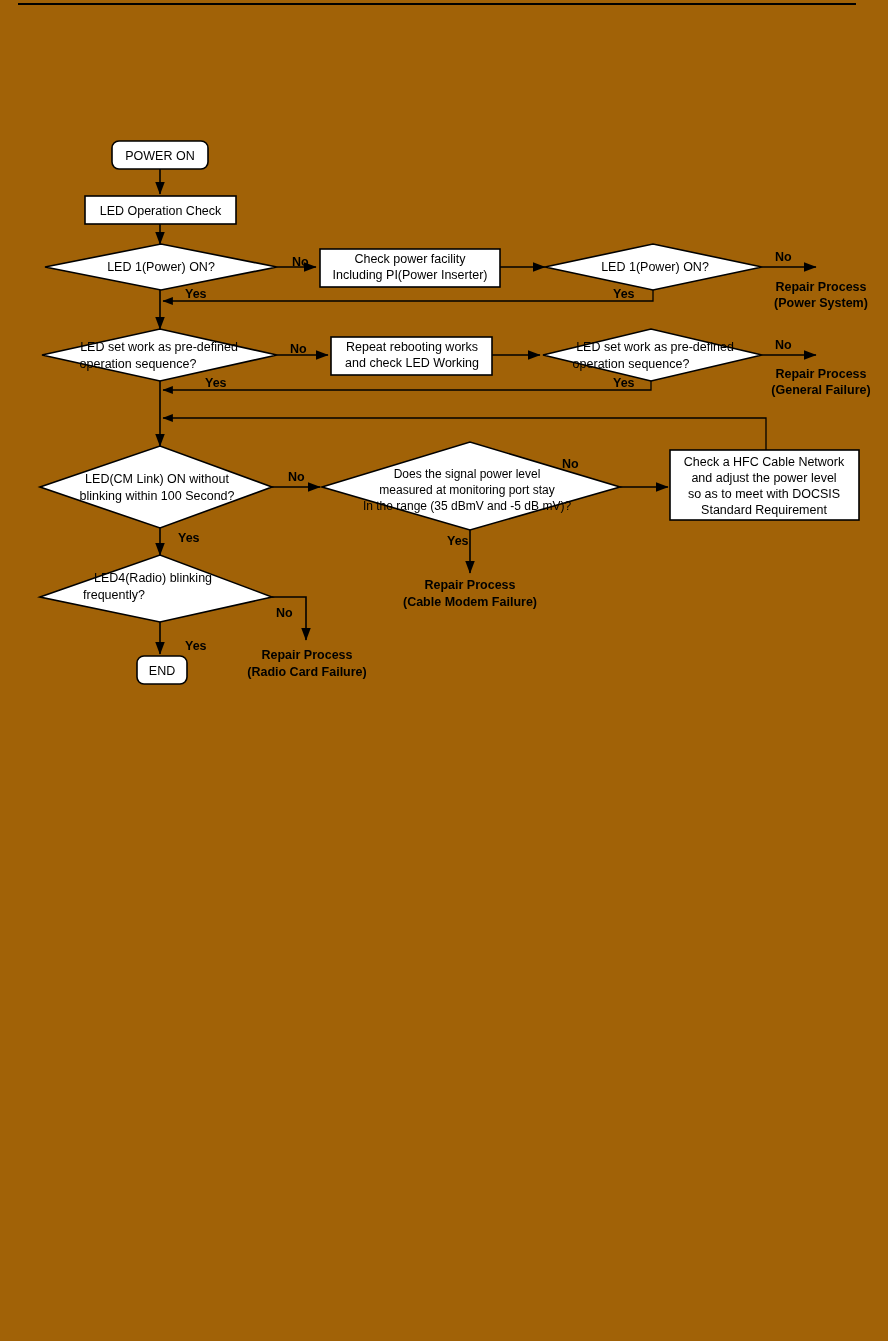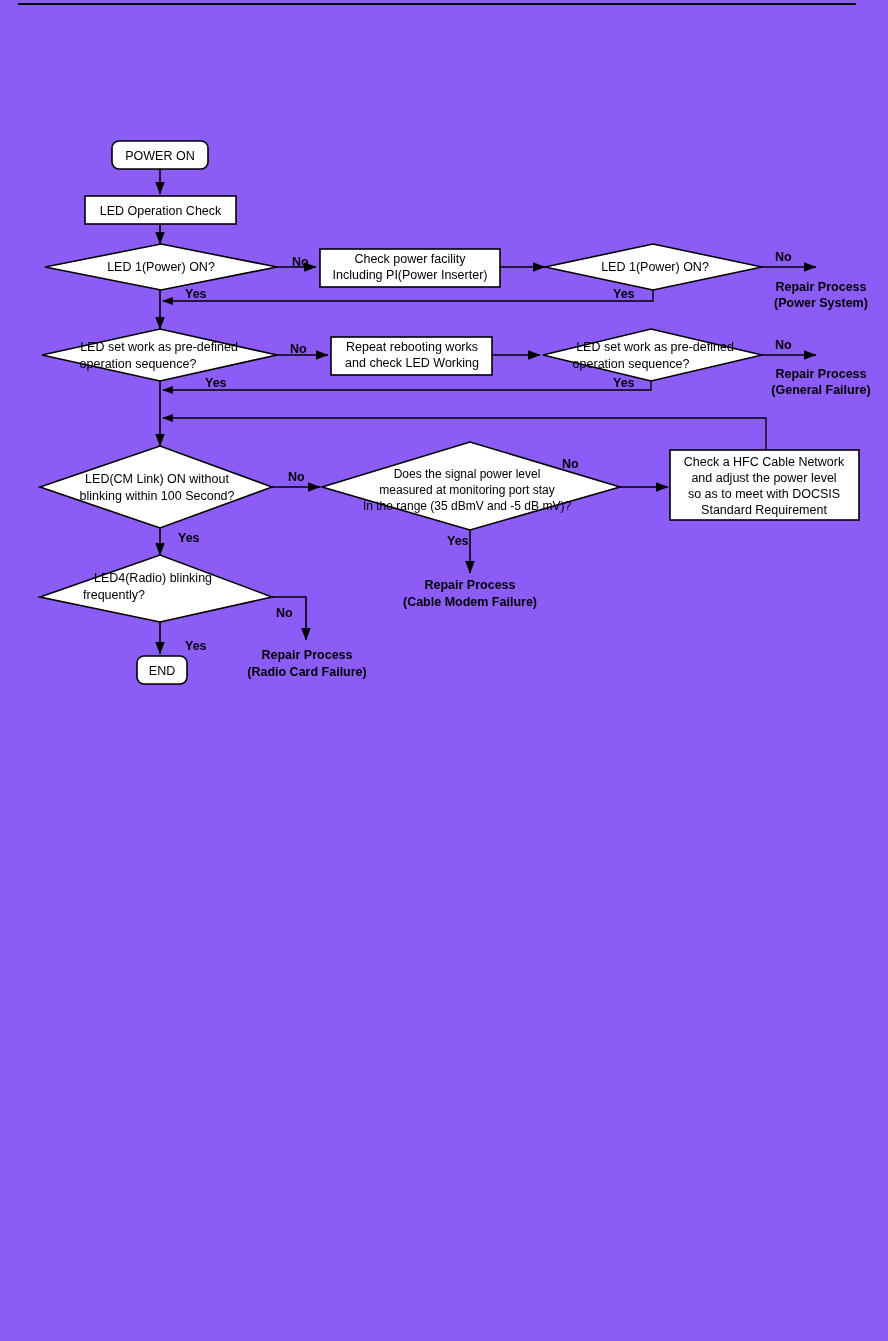--- a/index.html
+++ b/index.html
@@ -13,21 +13,21 @@
     height: 1341px;
     position: relative;
     font-family: "Liberation Sans", sans-serif;
     overflow: hidden;
   }
   #page {
     position: absolute;
     left: 0; top: 0;
     width: 888px;
     height: 1341px;
-    background: #8b5cf6;
+    background: #a16207;
   }
   #top-rule {
     position: absolute;
     left: 18px;
     top: 3px;
     width: 838px;
     height: 2px;
     background: #000000;
   }
   #flow-svg {

